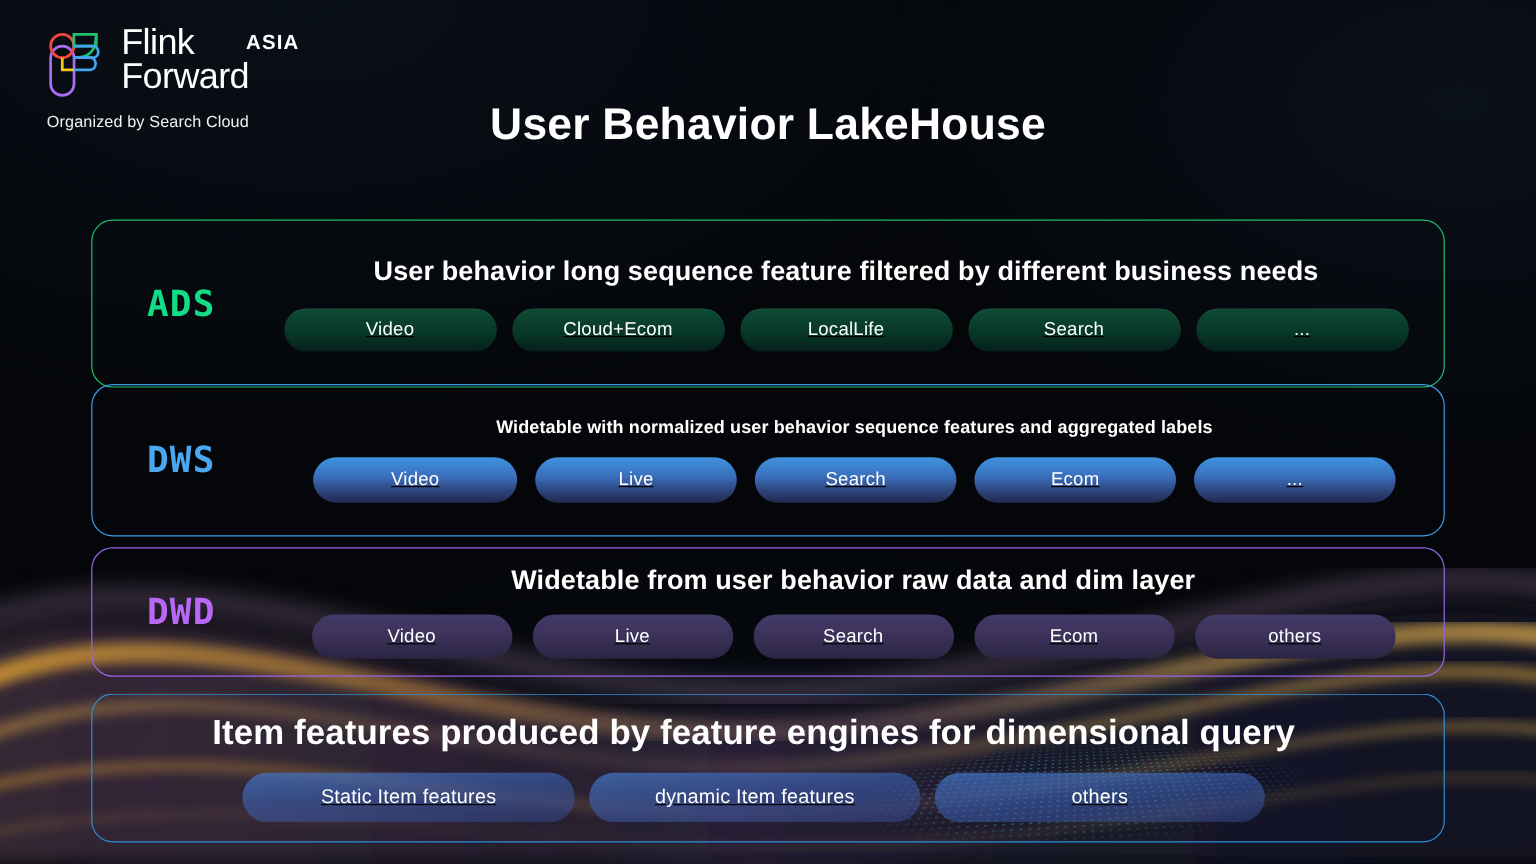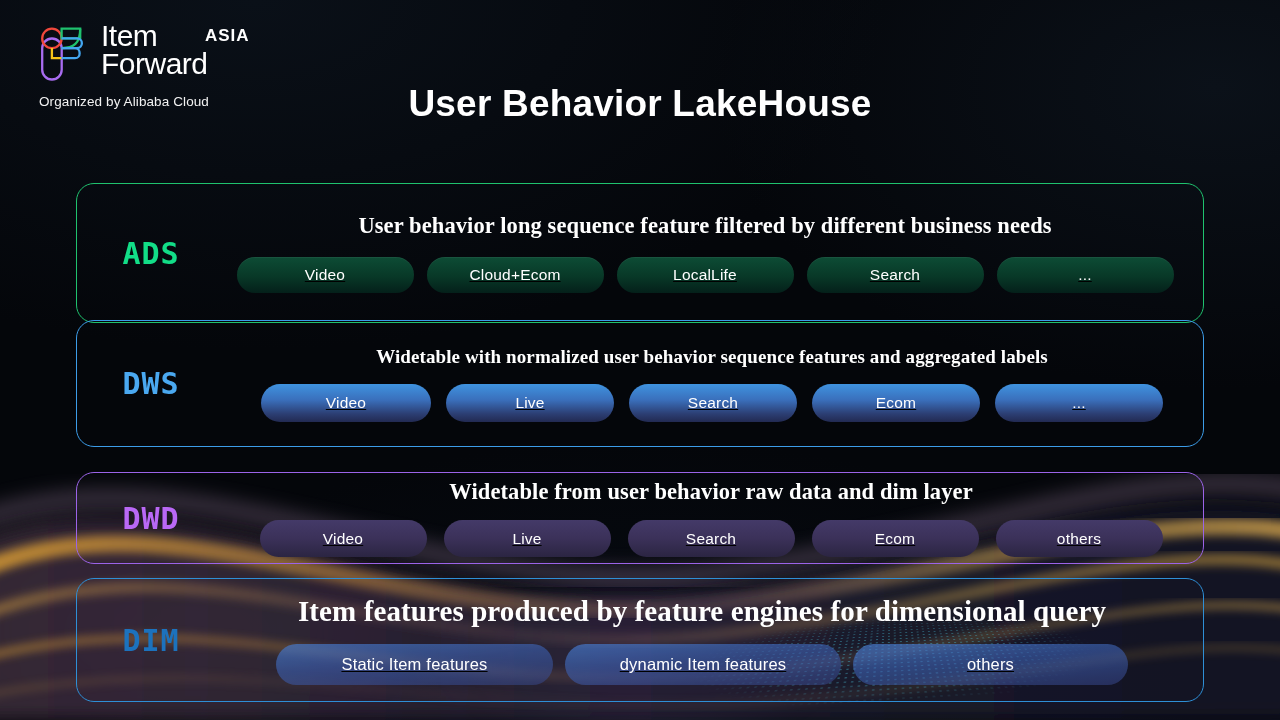--- a/index.html
+++ b/index.html
@@ -85,21 +85,21 @@
   .layer {
     position:absolute;
     left:76px; width:1128px;
     border-radius:18px;
     border:1.6px solid #888;
     display:flex;
     align-items:center;
   }
   .layer-ads { top:183px;  height:140px; border-color:#1fc26e; }
   .layer-dws { top:320px;  height:127px; border-color:#3c9ce8; }
-  .layer-dwd { top:472px;  height:92px; border-color:#9b63e8; }
+  .layer-dwd { top:456px;  height:108px; border-color:#9b63e8; }
   .layer-dim { top:578px;  height:124px; border-color:#2e8fd6; }
 
   .layer-tag {
     flex:0 0 auto;
     width:148px;
     text-align:center;
     font-size:30px;
     font-weight:700;
     font-family:"DejaVu Sans Mono", monospace;
     letter-spacing:1px;
@@ -117,21 +117,20 @@
     align-items:center;
     justify-content:center;
   }
   .layer-heading {
     color:#ffffff;
     font-weight:700;
     font-size:22.5px;
     letter-spacing:.1px;
     white-space:nowrap;
     text-align:center;
-    font-family:Liberation Serif, serif;
   }
   .pill-row {
     margin-top:17px;
     display:flex;
     align-items:center;
     justify-content:center;
     text-decoration:underline;
   }
   .pill {
     height:36px;
@@ -149,21 +148,21 @@
   .layer-ads .pill-row { gap:13px; margin-top:18px; }
   .layer-ads .pill {
     width:177px; height:36px;
     background:linear-gradient(180deg,#0c4733 0%, #09training 0%, #073425 55%, #04201a 100%);
     background:linear-gradient(180deg,#0d4c35 0%, #083827 55%, #04201a 100%);
     box-shadow:0 1px 0 rgba(255,255,255,.05) inset;
   }
 
   
   .layer-dws .layer-body { padding-right:4px; }
-  .layer-dws .layer-heading { font-size:19px; }
+  .layer-dws .layer-heading { font-size:15px; }
   .layer-dws .pill-row { gap:15px; margin-top:16px; }
   .layer-dws .pill {
     width:168px; height:38px; border-radius:19px;
     background:linear-gradient(180deg,#3f93e0 0%, #3a6fbb 42%, #2c3f74 78%, #222a52 100%);
   }
   .layer-dws .pill-wide { width:170px; }
 
   
   .layer-dwd .layer-body { padding-right:6px; }
   .layer-dwd .pill-row { gap:17px; margin-top:15px; }
@@ -247,26 +246,26 @@
       <svg class="logo-mark" viewBox="0 0 48 58">
         <rect x="3.2" y="13.5" width="19.5" height="41" rx="9.7" fill="none" stroke="#a86cf0" stroke-width="2.3"></rect>
         <circle cx="12.9" cy="13.4" r="9.7" fill="none" stroke="#f0483c" stroke-width="2.3"></circle>
         <path d="M12.9 23.1 L12.9 33.2 L22.6 33.2" fill="none" stroke="#f5c518" stroke-width="2.3"></path>
         <path d="M22.6 3.7 L41.2 3.7 L41.2 13.4 L22.6 13.4 Z" fill="none" stroke="#1fc26e" stroke-width="2.3"></path>
         <path d="M41.2 3.7 C41.2 18.5 34.5 23.1 22.6 23.1" fill="none" stroke="#1fc26e" stroke-width="2.3"></path>
         <path d="M22.6 13.4 L38.0 13.4 C44.5 13.4 44.5 23.1 38.0 23.1 L22.6 23.1" fill="none" stroke="#43a6f0" stroke-width="2.3"></path>
         <path d="M22.6 23.1 L36.0 23.1 C42.2 23.1 42.2 33.2 36.0 33.2 L22.6 33.2" fill="none" stroke="#43a6f0" stroke-width="2.3"></path>
       </svg>
       <div class="logo-words">
-        <span class="logo-flink">Item</span>
+        <span class="logo-flink">Flink</span>
         <span class="logo-forward">Forward</span>
         <span class="logo-asia">ASIA</span>
       </div>
     </div>
-    <div class="logo-org">Organized by Alibaba Cloud</div>
+    <div class="logo-org">Organized by Search Cloud</div>
   </div>
 
   <div class="slide-title">User Behavior LakeHouse</div>
 
   <div class="layer layer-ads">
     <div class="layer-tag tag-ads">ADS</div>
     <div class="layer-body">
       <div class="layer-heading">User behavior long sequence feature filtered by different business needs</div>
       <div class="pill-row">
         <div class="pill">Video</div>
@@ -300,21 +299,20 @@
         <div class="pill">Video</div>
         <div class="pill">Live</div>
         <div class="pill">Search</div>
         <div class="pill">Ecom</div>
         <div class="pill">others</div>
       </div>
     </div>
   </div>
 
   <div class="layer layer-dim">
-    <div class="layer-tag tag-dim">DIM</div>
     <div class="layer-body">
       <div class="layer-heading">Item features produced by feature engines for dimensional query</div>
       <div class="pill-row">
         <div class="pill pill-1">Static Item features</div>
         <div class="pill pill-2">dynamic Item features</div>
         <div class="pill pill-3">others</div>
       </div>
     </div>
   </div>
 

